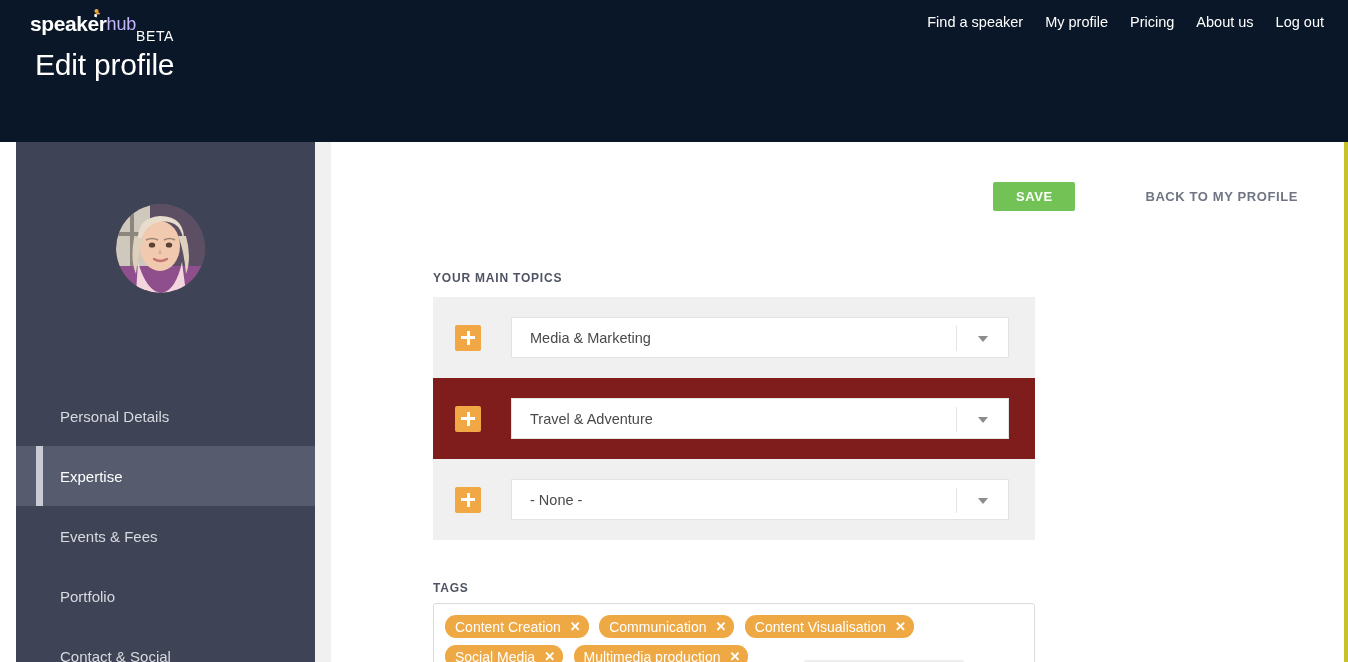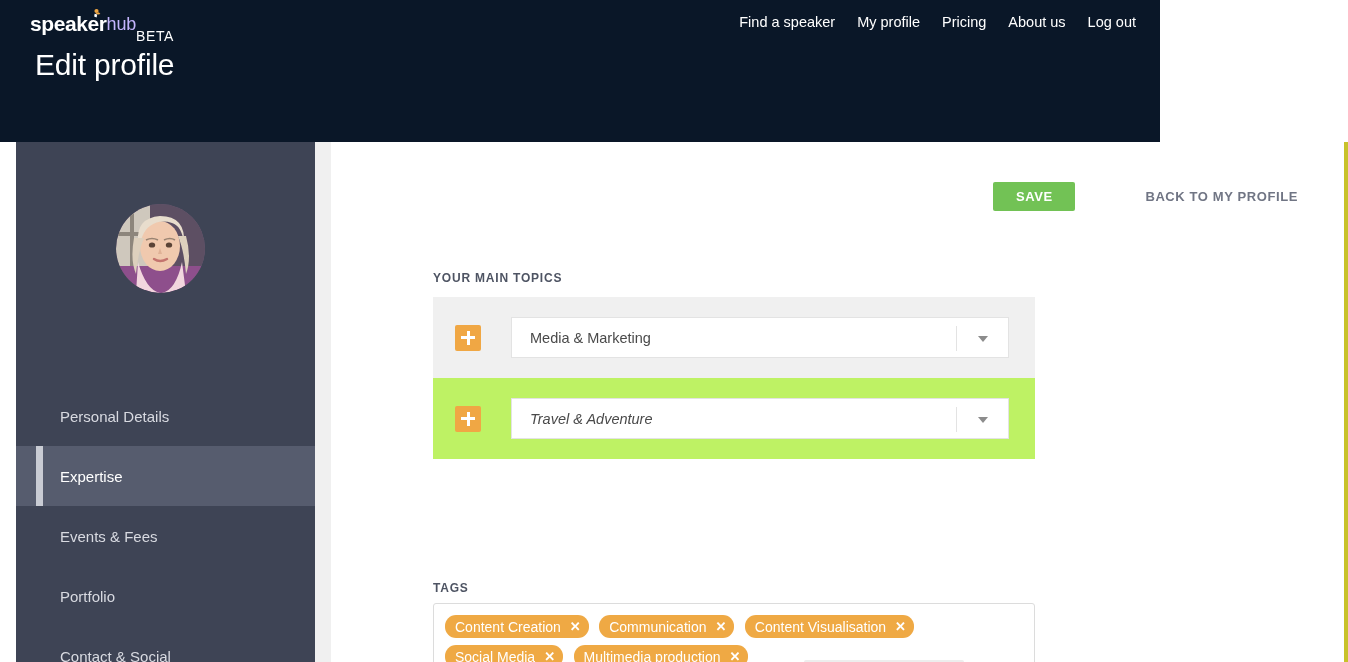--- a/index.html
+++ b/index.html
@@ -6,21 +6,21 @@
   html, body {
     width: 1348px; height: 662px;
     overflow: hidden;
     font-family: "Liberation Sans", sans-serif;
     background: #ffffff;
   }
 
   
   .header {
     position: absolute; top: 0; left: 0;
-    width: 1160px; height: 142px;
+    width: 1348px; height: 142px;
     background: #0a1728;
   }
   .logo {
     position: absolute; left: 30px; top: 12px;
     display: flex; align-items: flex-start;
   }
   .logo-speaker {
     font-size: 21px; font-weight: bold; color: #ffffff;
     letter-spacing: -0.4px; line-height: 24px;
     position: relative;
@@ -129,21 +129,21 @@
 
   .topics {
     position: absolute; left: 102px; top: 155px;
     width: 602px;
   }
   .topic-row {
     height: 81px; display: flex; align-items: center;
     padding-left: 22px;
   }
   .topic-row.odd  { background: #f0f0f0; }
-  .topic-row.even { background: #bef264; font-style: italic; }
+  .topic-row.even { background: #7f1d1d; }
   .plus-btn {
     width: 26px; height: 26px;
     background: #f0a744; border: none; border-radius: 2px;
     position: relative; cursor: pointer; flex: none;
     margin-right: 30px;
   }
   .plus-btn::before, .plus-btn::after {
     content: ""; position: absolute; background: #ffffff;
   }
   .plus-btn::before { left: 6px; top: 11.5px; width: 14px; height: 3px; }
@@ -306,20 +306,28 @@
 
     <div class="topic-row even">
       <button class="plus-btn"></button>
       <div class="select">
         <span class="select-value">Travel &amp; Adventure</span>
         <span class="select-sep"></span>
         <span class="caret"></span>
       </div>
     </div>
 
+    <div class="topic-row odd">
+      <button class="plus-btn"></button>
+      <div class="select">
+        <span class="select-value">- None -</span>
+        <span class="select-sep"></span>
+        <span class="caret"></span>
+      </div>
+    </div>
   </div>
 
   <div class="section-label tags-label">TAGS</div>
 
   <div class="tags-box">
     <div class="tags-ghost"></div>
 
     <span class="tag">
       <span>Content Creation</span>
       <span class="tag-x">✕</span>

